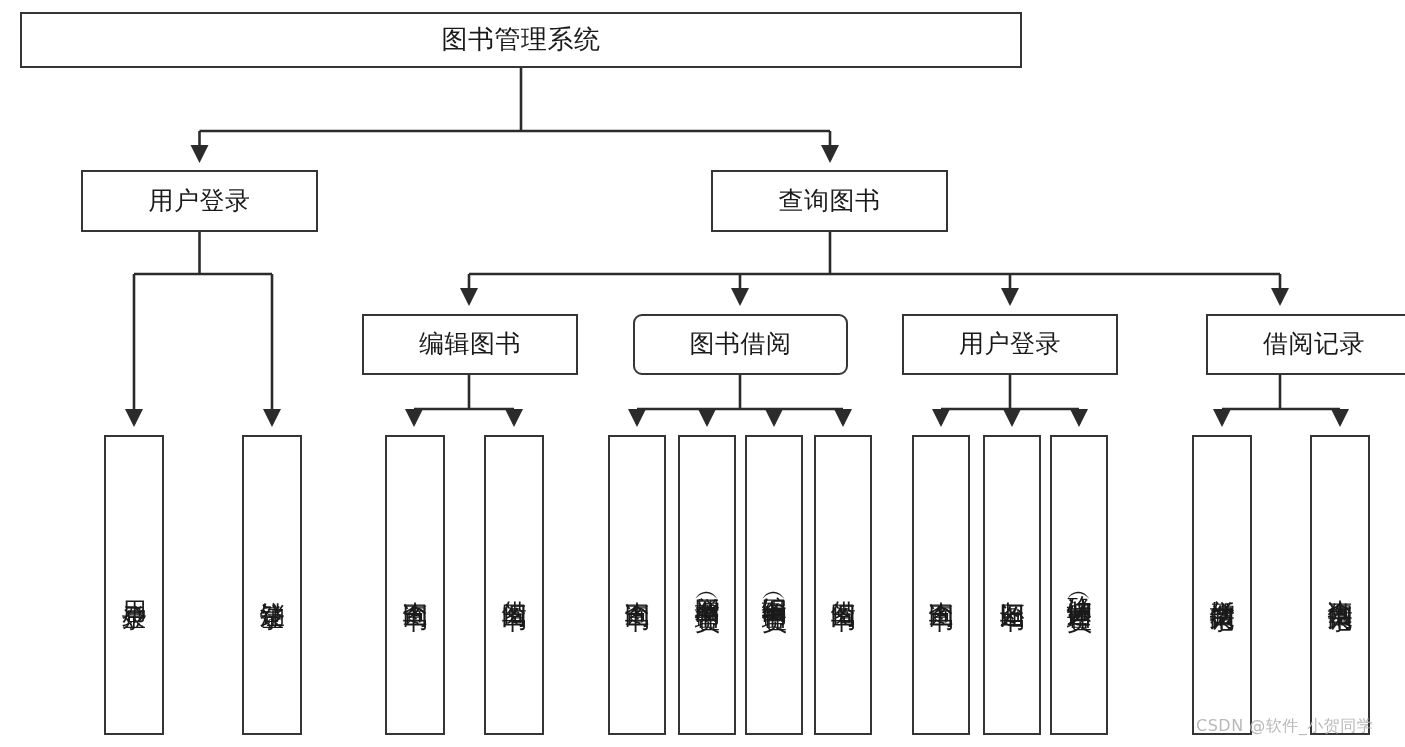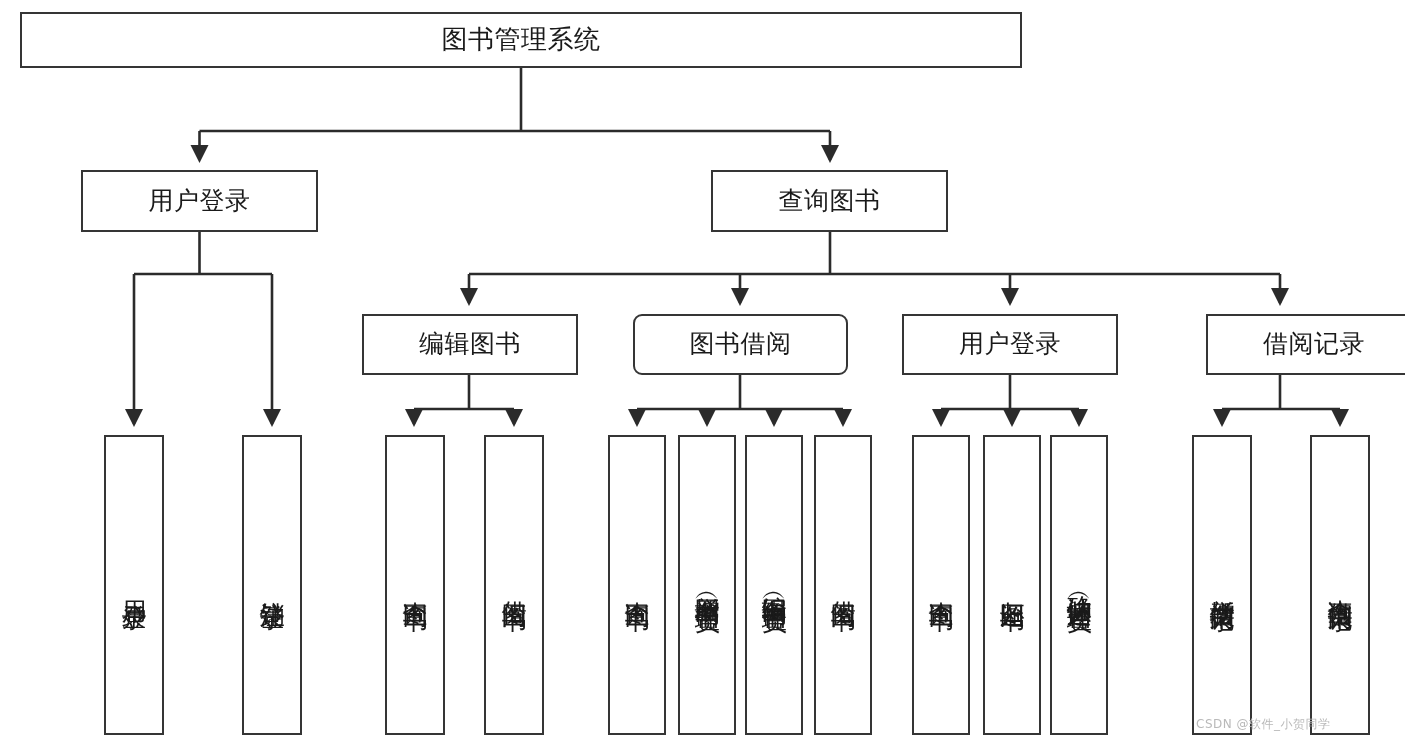--- a/index.html
+++ b/index.html
@@ -53,21 +53,21 @@
     align-items: center;
     justify-content: center;
   }
   .node.vert .vtext {
     writing-mode: vertical-rl;
     text-orientation: upright;
     white-space: nowrap;
   }
   .watermark {
     position: absolute;
-    font-size: 12px;
+    font-size: 16px;
     color: #b9b9b9;
     letter-spacing: 0.5px;
     white-space: nowrap;
     user-select: none;
   }
 </style>
 </head>
 <body>
 
 <div id="stage">

